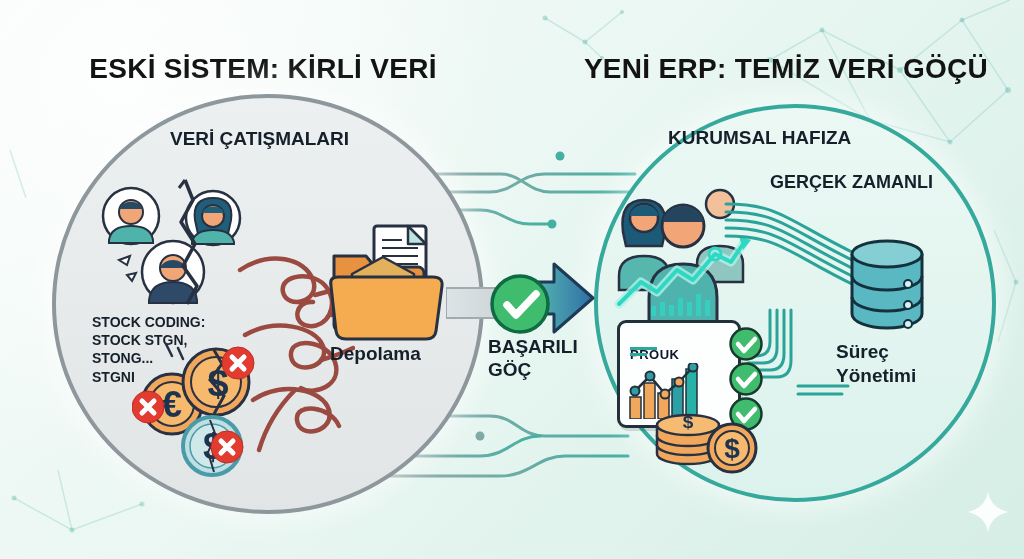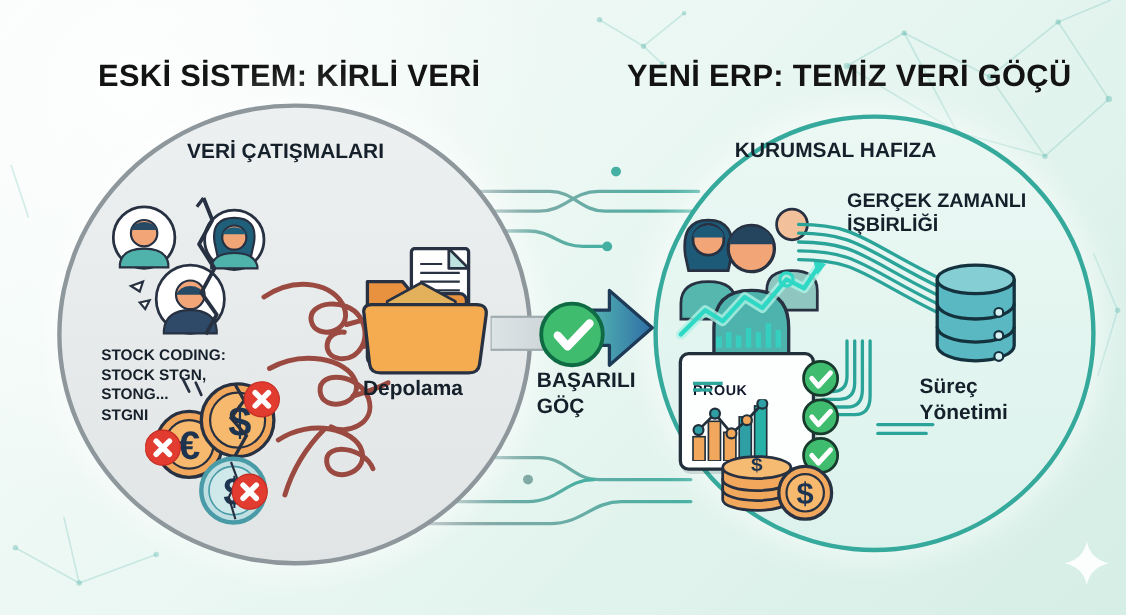--- a/index.html
+++ b/index.html
@@ -4,21 +4,21 @@
 <style>
   html,body{margin:0;padding:0;background:#dff0ea;}
   .stage{position:relative;width:1024px;height:559px;overflow:hidden;
     background:
       radial-gradient(circle at 12% 15%, rgba(255,255,255,.85), rgba(255,255,255,0) 38%),
       linear-gradient(135deg,#f7fcfa 0%,#eaf7f2 45%,#d5eee6 100%);
     font-family:"Liberation Sans",sans-serif;color:#15202b;}
   .abs{position:absolute;}
   .title{font-size:28px;font-weight:800;letter-spacing:.3px;text-align:center;color:#131313;white-space:nowrap;}
   .title-left{left:58px;top:53px;width:410px;}
-  .title-right{left:562px;top:53px;width:420px;}
+  .title-right{left:576px;top:53px;width:420px;}
   .circle-left{left:52px;top:94px;width:424px;height:412px;border-radius:50%;
     background:linear-gradient(180deg,#edf0f0,#e1e5e6);border:4px solid #8d979c;
     box-shadow:0 0 35px rgba(255,255,255,.85);}
   .circle-right{left:594px;top:104px;width:394px;height:390px;border-radius:50%;
     background:linear-gradient(180deg,#ebf8f4,#dcf2ec);border:4px solid #35a99b;
     box-shadow:0 0 35px rgba(255,255,255,.85);}
   .lbl{font-weight:700;color:#15202b;}
   .lbl-conflicts{left:170px;top:128px;width:180px;font-size:19px;}
   .lbl-error{left:288px;top:177px;width:128px;font-size:19px;}
   .lbl-stock{left:92px;top:313px;width:150px;font-size:14px;font-weight:800;text-align:left;line-height:1.3;}
@@ -225,21 +225,20 @@
   </svg>
 
   <div class="abs lbl lbl-migration">
     <span>BAŞARILI</span>
     <span>GÖÇ</span>
   </div>
 
   <div class="abs lbl lbl-memory">KURUMSAL HAFIZA</div>
   <div class="abs lbl lbl-collab">
     <span>GERÇEK ZAMANLI</span>
-    <span>İŞBİRLİĞİ</span>
   </div>
 
   <svg class="abs" style="left:613px;top:176px" width="140" height="148" viewBox="0 0 140 148">
 
     <circle cx="107" cy="28" r="14" fill="#f2c09a" stroke="#273142" stroke-width="2.5"></circle>
     <path d="M84,88 q0,-18 23,-18 q23,0 23,18 v18 h-46 z" fill="#8fc6c0" stroke="#273142" stroke-width="2.5"></path>
 
     <path d="M10,56 q-4,-32 21,-32 q25,0 21,32 l-3,14 h-36 z" fill="#1c5a78" stroke="#273142" stroke-width="2.5"></path>
     <circle cx="31" cy="42" r="14" fill="#f2a678" stroke="#273142" stroke-width="2.5"></circle>
     <path d="M17,40 a14,11 0 0 1 28,0 z" fill="#1c5a78"></path>

